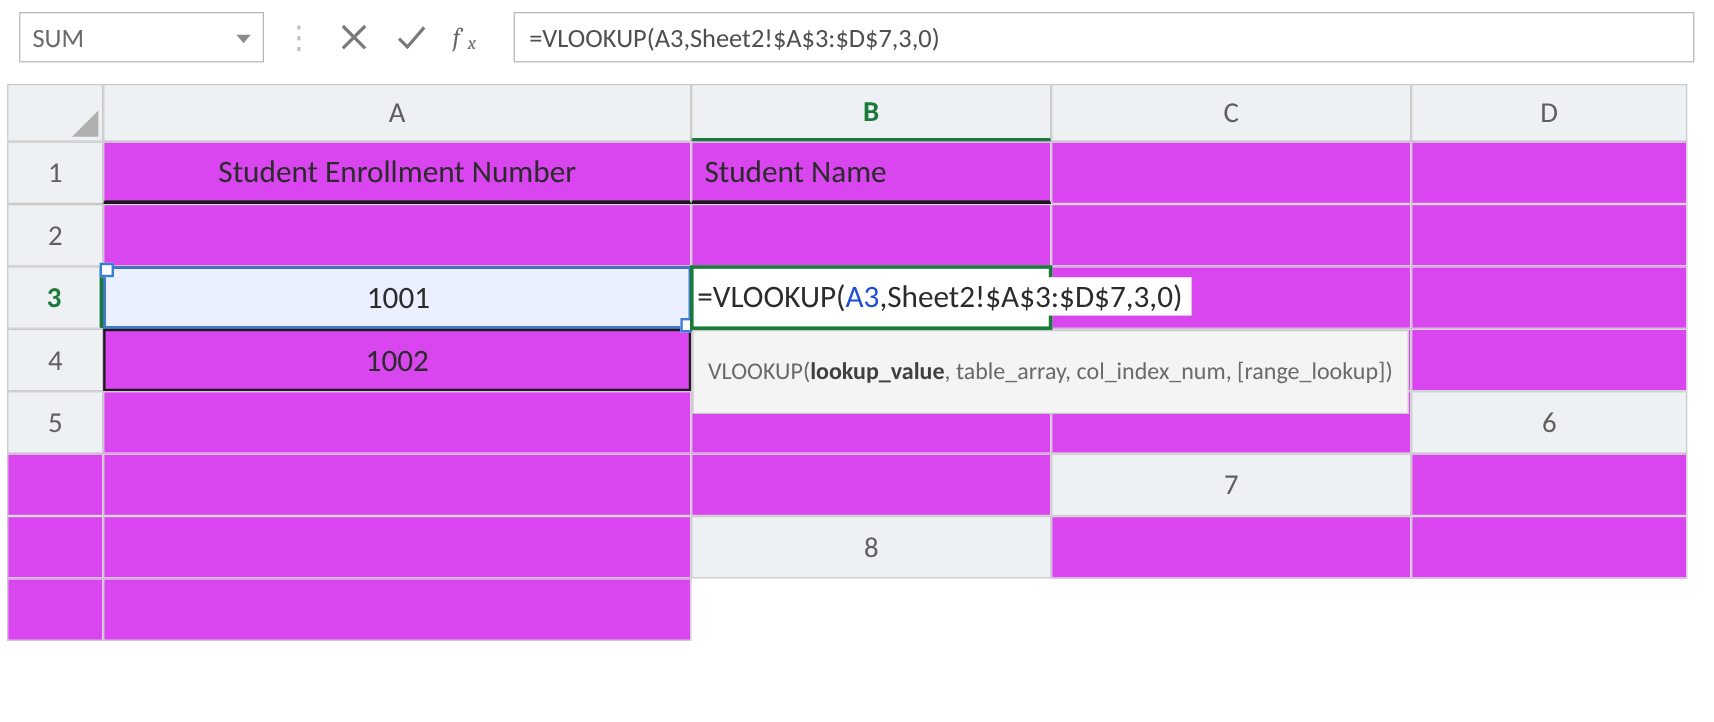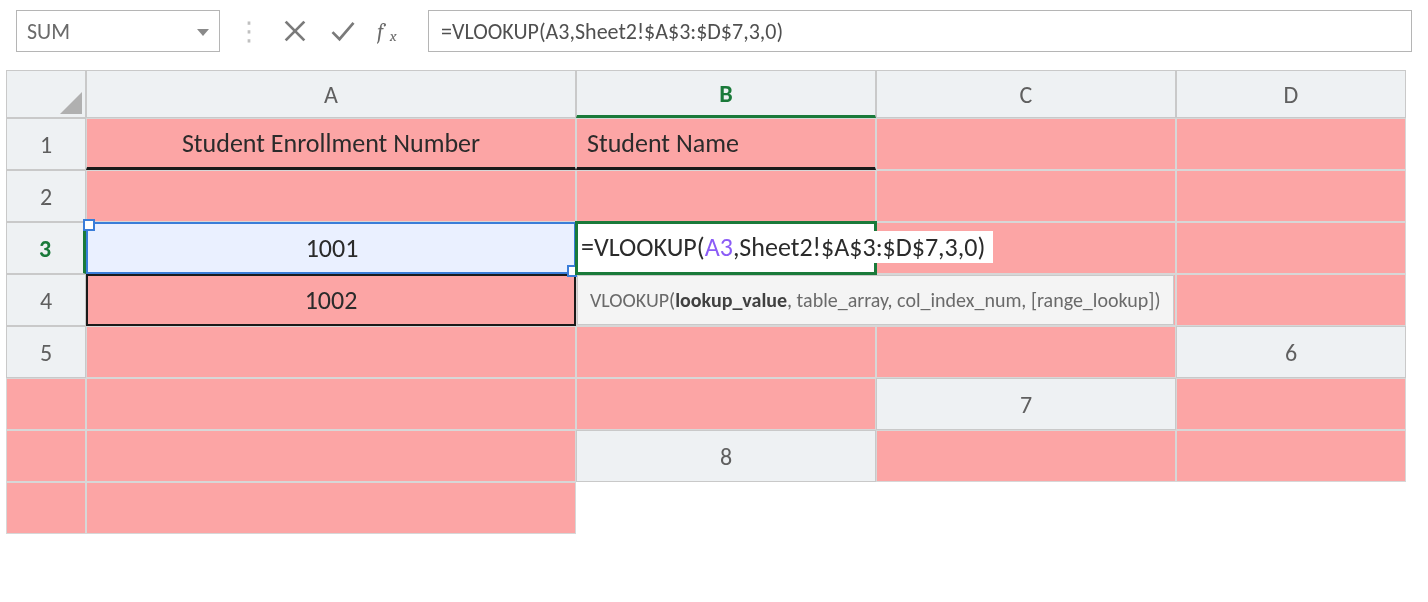--- a/index.html
+++ b/index.html
@@ -56,21 +56,21 @@
   .corner{
     background:#eef1f3;border:1px solid #c9c9c9;position:relative;
   }
   .corner::before{
     content:"";position:absolute;right:3px;bottom:3px;
     border-left:22px solid transparent;border-bottom:22px solid #b0b0b0;
   }
   .ch{height:48px;}
   .rh{height:52px;}
   .cell{
-    border:1px solid #d7d7d7;background:#fca5a5;height:52px;
+    border:1px solid #d7d7d7;background:#d946ef;height:52px;
     display:flex;align-items:center;padding:0 10px;font-size:26px;color:#2b2b2b;
   }
   .cell.center{justify-content:center;}
 
   
   .ch.active{color:#1a7a3a;font-weight:600;border-bottom:3px solid #1a7a3a;}
   
   .rh.active{color:#1a7a3a;font-weight:600;border-right:3px solid #1a7a3a;}
 
   
@@ -91,28 +91,28 @@
 
   
   .editcell{
     outline:3px solid #1a7a3a;outline-offset:-2px;background:#fff;
     overflow:visible;position:relative;z-index:5;
   }
   .editcell .txt{
     white-space:nowrap;position:absolute;left:4px;top:8px;font-size:26px;
     background:#fff;padding-right:8px;
   }
-  .ref-a3{color:#8b5cf6;}
+  .ref-a3{color:#1d4ed8;}
 
   
   .tip{
     position:absolute;left:0px;top:52px;
     background:#f4f4f4;border:1px solid #c9c9c9;
     font-size:20px;color:#6a6a6a;white-space:nowrap;
-    padding:12px 12px;z-index:4;text-align:right;
+    padding:22px 12px;z-index:4;text-align:right;
   }
   .tip .lv{font-weight:700;color:#404040;}
 </style>
 </head>
 <body>
 
 <div class="bar">
   <div class="name-box">SUM</div>
   <span class="bar-sep">⋮</span>
   <span class="icn">

